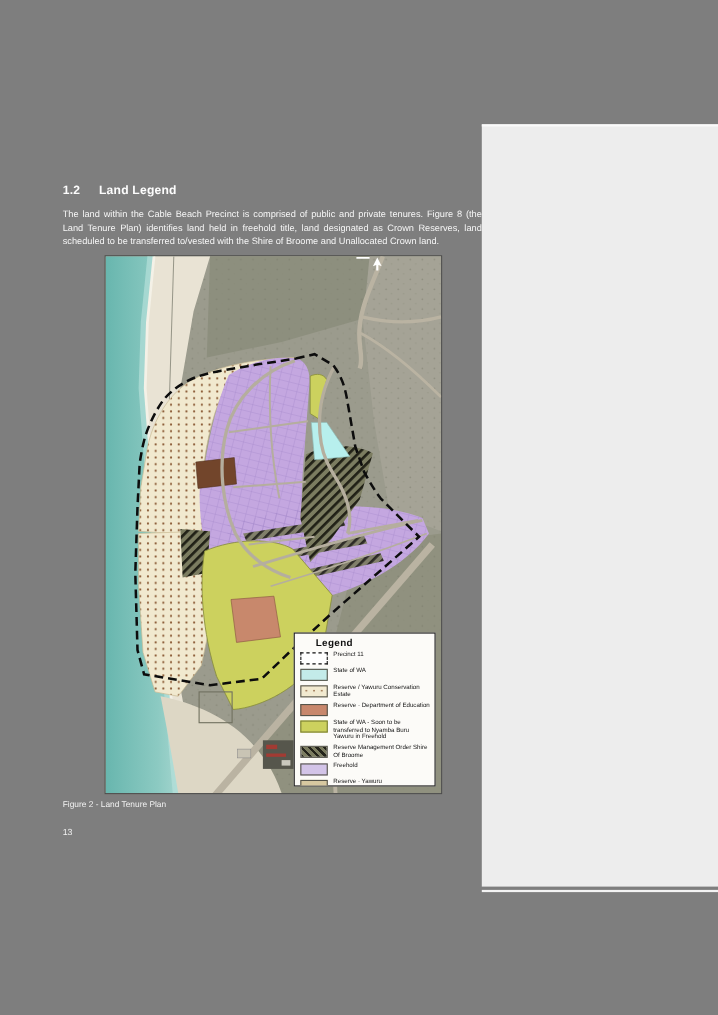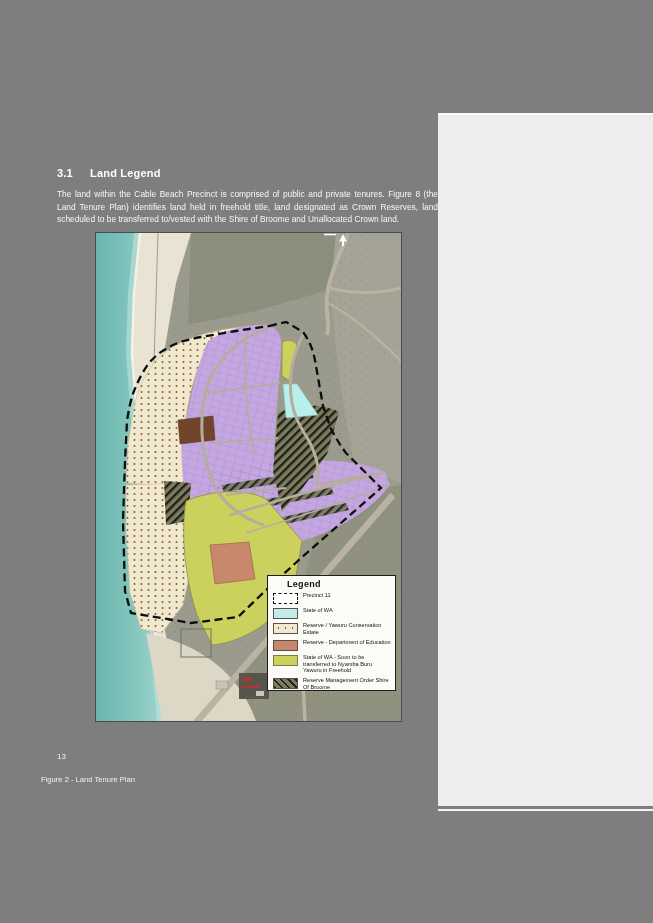--- a/index.html
+++ b/index.html
@@ -18,33 +18,33 @@
   .heading{
     position:absolute;left:57px;top:167px;color:#fdfdfd;font-weight:bold;
     font-size:11px;letter-spacing:.2px;white-space:nowrap;
   }
   .heading .num{display:inline-block;width:33px;}
   .body-text{
     position:absolute;left:57px;top:180px;width:381px;
     color:#f7f7f7;font-size:8.4px;line-height:12.5px;text-align:justify;
   }
   .figure-caption{
-    position:absolute;left:41px;top:727px;color:#f2f2f2;font-size:7.6px;margin-top:48px;
+    position:absolute;left:57px;top:727px;color:#f2f2f2;font-size:7.6px;
   }
   .page-number{
     position:absolute;left:57px;top:752px;color:#f2f2f2;font-size:8px;
   }
   .map-frame{
     position:absolute;left:95px;top:232px;width:305px;height:488px;
     border:1px solid #4c4c4c;background:#9b9b8d;
   }
   .map-frame svg{display:block;}
   
   .legend{
-    position:absolute;left:267px;top:575px;width:129px;height:116px;
+    position:absolute;left:267px;top:575px;width:129px;height:140px;
     background:#fcfbf8;border:1px solid #1c1c1c;box-sizing:border-box;
     padding:3px 3px 2px 5px;overflow:hidden;
   }
   .legend-title{
     font-size:9px;font-weight:bold;color:#111;margin:0 0 3px 14px;letter-spacing:.3px;
   }
   .legend-row{display:flex;align-items:flex-start;margin-bottom:3.2px;}
   .swatch{
     width:25px;height:11px;flex:0 0 25px;margin-right:5px;margin-top:1px;
     border:1px solid #55544a;box-sizing:border-box;
@@ -63,21 +63,21 @@
   .sw-freehold{background:#d3c4e8;}
   .sw-yawuru{background:#d7c8a0;}
 </style>
 </head>
 <body>
 
 <div class="white-panel"></div>
 <div class="white-panel-underline"></div>
 
 <div class="heading">
-  <span class="num">3.1</span><span>Land Legend</span>
+  <span class="num">1.2</span><span>Land Legend</span>
 </div>
 
 <p class="body-text">The land within the Cable Beach Precinct is comprised of public and private tenures. Figure 8 (the Land Tenure Plan) identifies land held in freehold title, land designated as Crown Reserves, land scheduled to be transferred to/vested with the Shire of Broome and Unallocated Crown land.</p>
 
 <div class="map-frame">
   <svg width="305" height="488" viewBox="0 0 305 488">
     <defs>
       <linearGradient id="oceanGrad" x1="0" y1="0" x2="1" y2="0">
         <stop offset="0" stop-color="#68b6ae"></stop>
         <stop offset="0.7" stop-color="#8ccac2"></stop>

